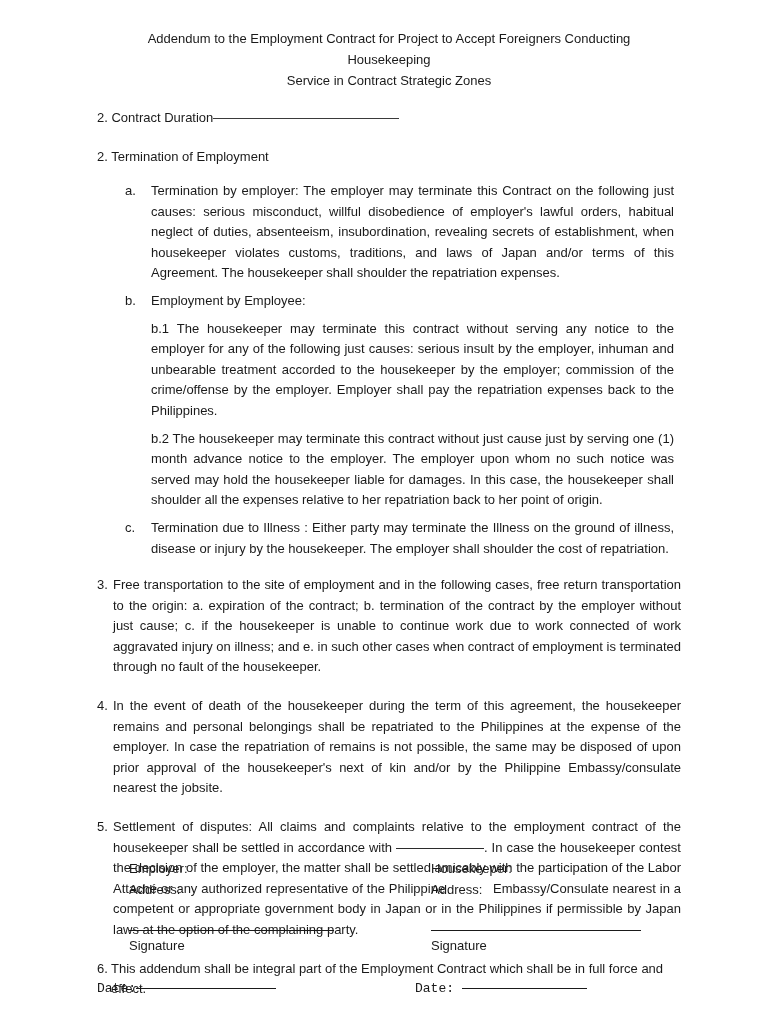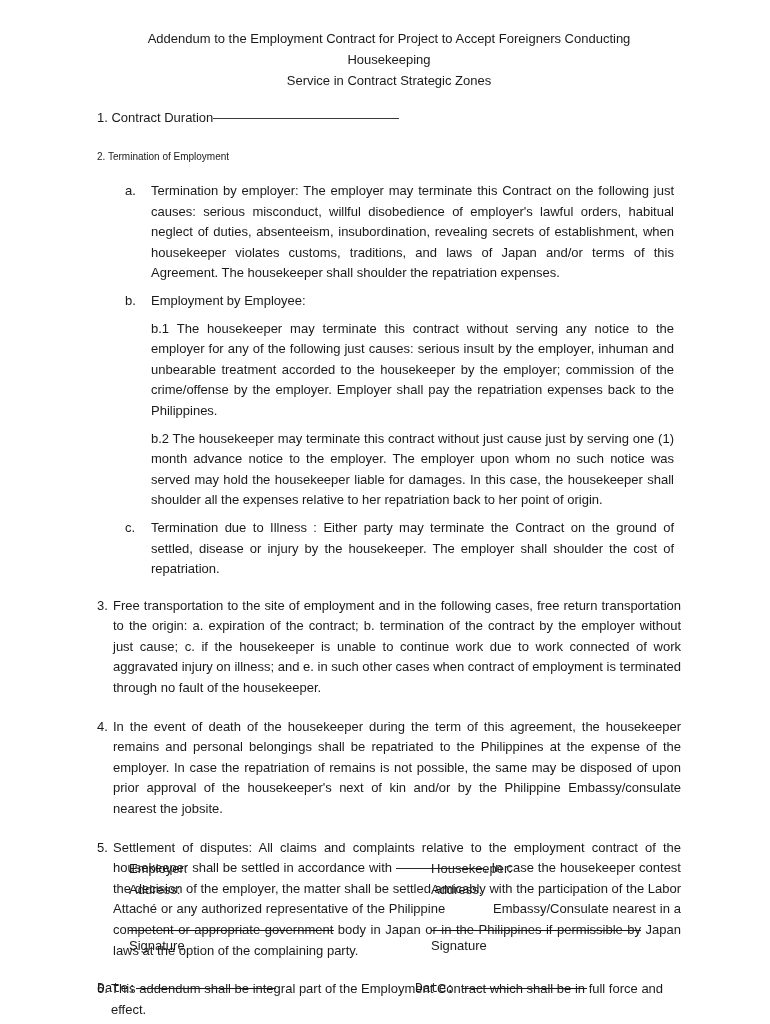--- a/index.html
+++ b/index.html
@@ -52,21 +52,21 @@
   .fill {
     display: inline-block;
     border-bottom: 1px solid #3a3a3a;
     vertical-align: baseline;
     position: relative;
     top: -3px;
   }
   .fill-contract { width: 186px; }
 
   .section-head {
-    font-size: 10px;
+    font-size: 13.0px;
     line-height: 21px;
     margin: 0 0 14px 0;
   }
 
   
   .alpha-list {
     margin: 0 0 16px 0;
     padding: 0;
     list-style: none;
   }
@@ -153,42 +153,42 @@
 <div class="page">
 
   <div class="content">
 
     <div class="doc-title">
       <span class="ttl-line">Addendum to the Employment Contract for Project to Accept Foreigners Conducting Housekeeping</span>
       <span class="ttl-line">Service in Contract Strategic Zones</span>
     </div>
 
     <div class="section-line">
-      <span>1. Contract Duration</span><span class="fill fill-contract"></span>
+      <span>2. Contract Duration</span><span class="fill fill-contract"></span>
     </div>
 
     <div class="section-head">2. Termination of Employment</div>
 
     <ul class="alpha-list">
 
       <li class="alpha-item">
         <span class="marker">a.</span>
         <p>Termination by employer: The employer may terminate this Contract on the following just causes: serious misconduct, willful disobedience of employer's lawful orders, habitual neglect of duties, absenteeism, insubordination, revealing secrets of establishment, when housekeeper violates customs, traditions, and laws of Japan and/or terms of this Agreement. The housekeeper shall shoulder the repatriation expenses.</p>
       </li>
 
       <li class="alpha-item">
         <span class="marker">b.</span>
         <p>Employment by Employee:</p>
         <p>b.1 The housekeeper may terminate this contract without serving any notice to the employer for any of the following just causes: serious insult by the employer, inhuman and unbearable treatment accorded to the housekeeper by the employer; commission of the crime/offense by the employer. Employer shall pay the repatriation expenses back to the Philippines.</p>
         <p>b.2 The housekeeper may terminate this contract without just cause just by serving one (1) month advance notice to the employer. The employer upon whom no such notice was served may hold the housekeeper liable for damages. In this case, the housekeeper shall shoulder all the expenses relative to her repatriation back to her point of origin.</p>
       </li>
 
       <li class="alpha-item">
         <span class="marker">c.</span>
-        <p>Termination due to Illness : Either party may terminate the Contract on the ground of settled, disease or injury by the housekeeper. The employer shall shoulder the cost of repatriation.</p>
+        <p>Termination due to Illness : Either party may terminate the Illness on the ground of illness, disease or injury by the housekeeper. The employer shall shoulder the cost of repatriation.</p>
       </li>
 
     </ul>
 
     <div class="num-item">
       <span class="marker">3.</span>
       <span>Free transportation to the site of employment and in the following cases, free return transportation to the origin: a. expiration of the contract; b. termination of the contract by the employer without just cause; c. if the housekeeper is unable to continue work due to work connected of work aggravated injury on illness; and e. in such other cases when contract of employment is terminated through no fault of the housekeeper.</span>
     </div>
 
     <div class="num-item">

